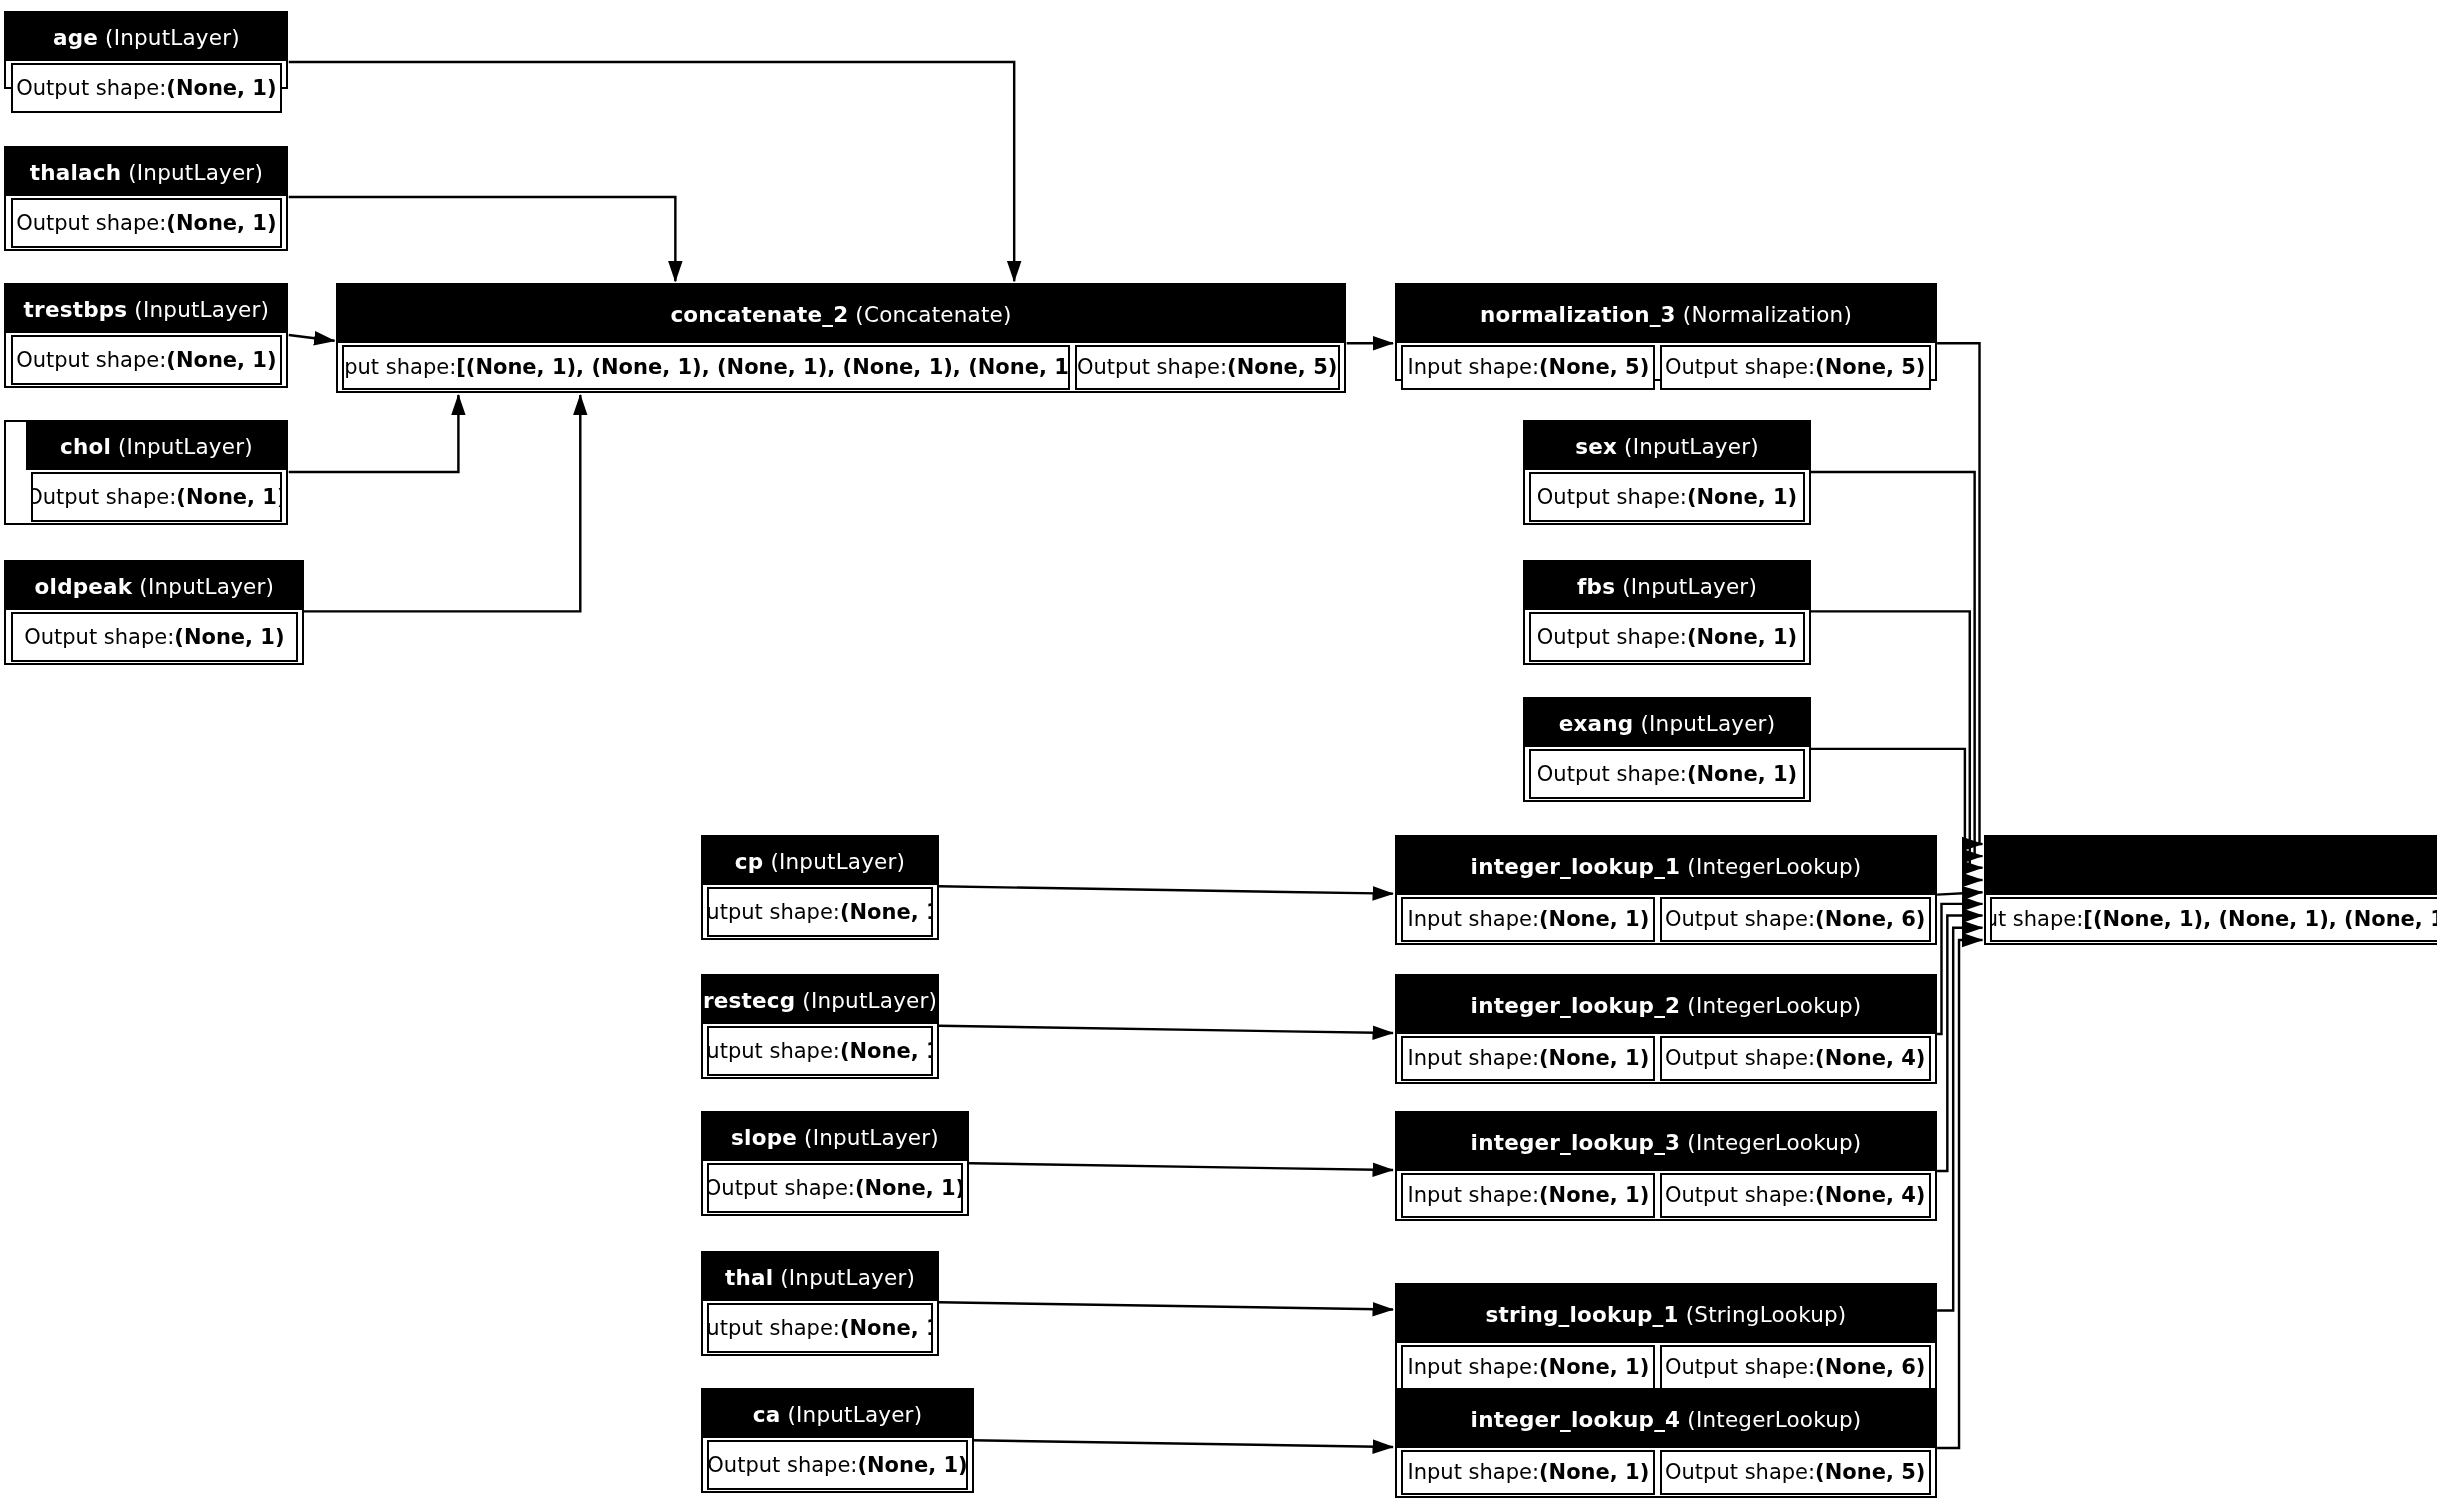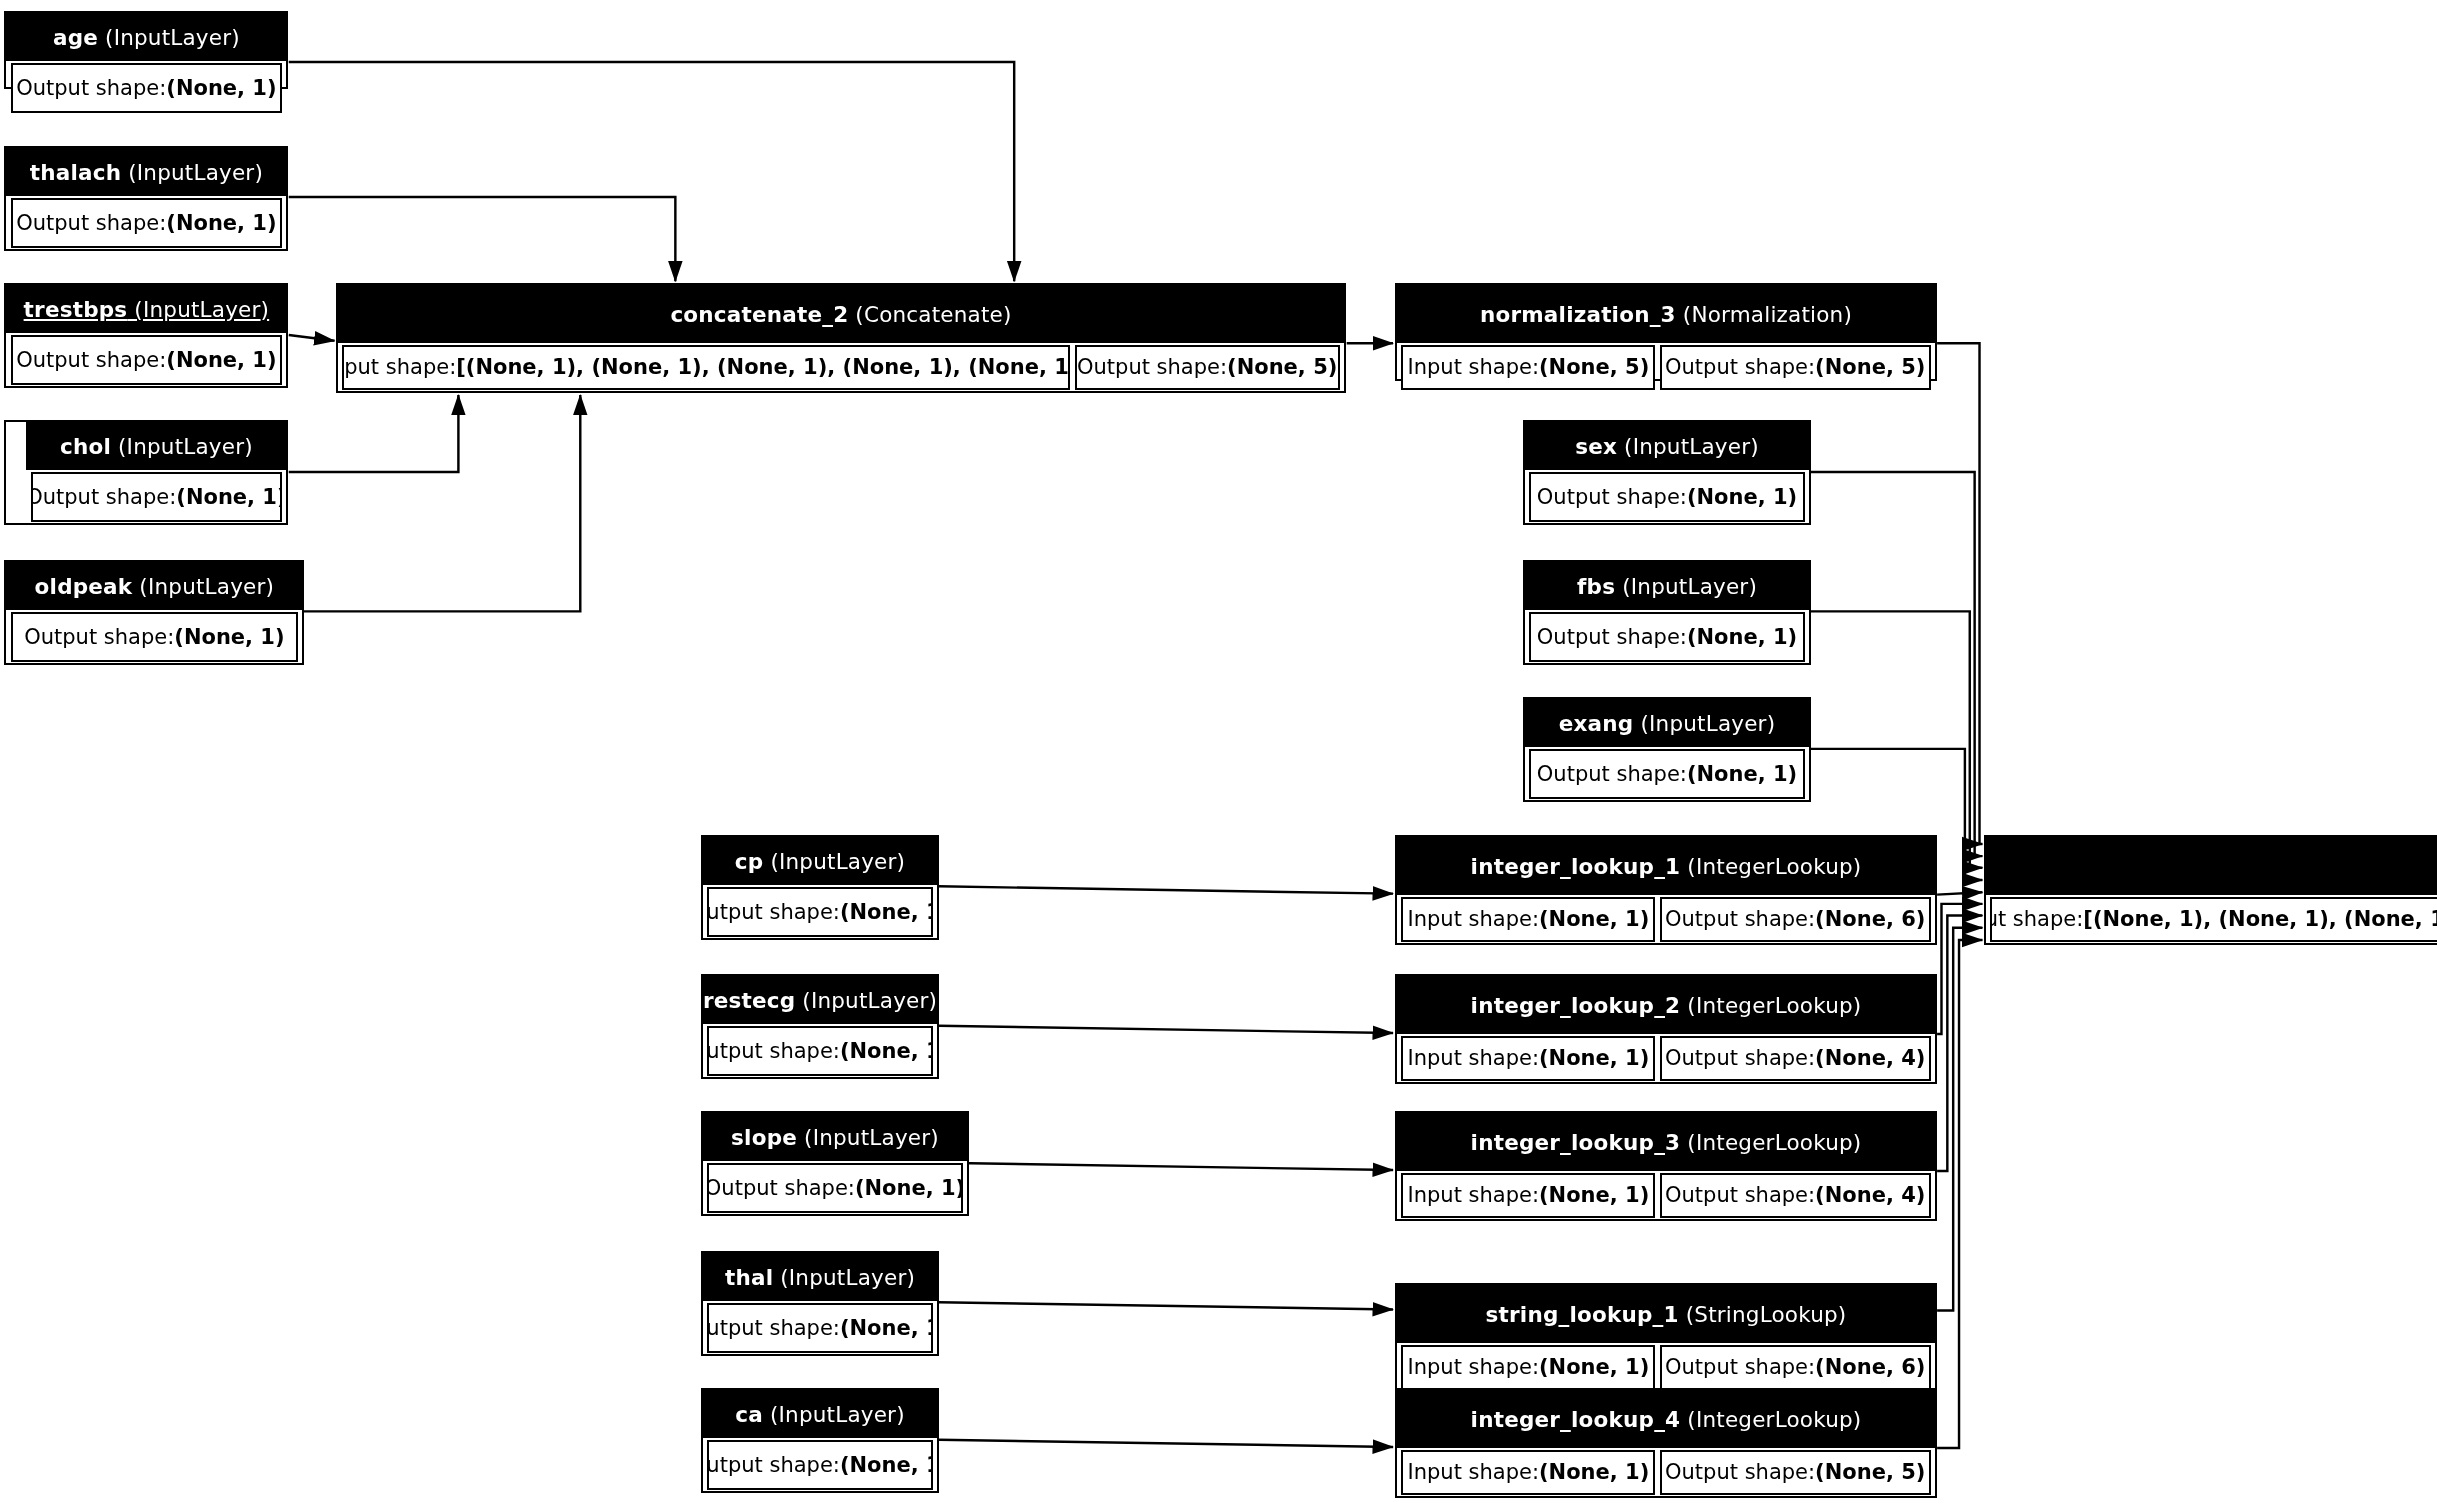--- a/index.html
+++ b/index.html
@@ -113,21 +113,21 @@
           <span class="ty">InputLayer</span>
         </div>
         <div class="nbody" style="height: 52px;">
           <div class="cell">
             <span class="pfx">Output shape: </span>
             <span class="val">(None, 1)</span>
           </div>
         </div>
       </div>
       <div class="node" style="left: 4.4px; top: 283px; width: 284px; height: 105px;">
-        <div class="hdr" style="height: 48px; text-decoration: underline;">
+        <div class="hdr" style="height: 48px;">
           <span class="nm">trestbps</span>
           <span class="ty">InputLayer</span>
         </div>
         <div class="nbody" style="height: 52px;">
           <div class="cell">
             <span class="pfx">Output shape: </span>
             <span class="val">(None, 1)</span>
           </div>
         </div>
       </div>
@@ -264,21 +264,21 @@
           <span class="nm">thal</span>
           <span class="ty">InputLayer</span>
         </div>
         <div class="nbody" style="height: 52px;">
           <div class="cell">
             <span class="pfx">Output shape: </span>
             <span class="val">(None, 1)</span>
           </div>
         </div>
       </div>
-      <div class="node" style="left: 701px; top: 1388px; width: 238px; height: 105px; text-align: right;">
+      <div class="node" style="left: 701px; top: 1388px; width: 273px; height: 105px; text-align: right;">
         <div class="hdr" style="height: 48px;">
           <span class="nm">ca</span>
           <span class="ty">InputLayer</span>
         </div>
         <div class="nbody" style="height: 52px;">
           <div class="cell">
             <span class="pfx">Output shape: </span>
             <span class="val">(None, 1)</span>
           </div>
         </div>

